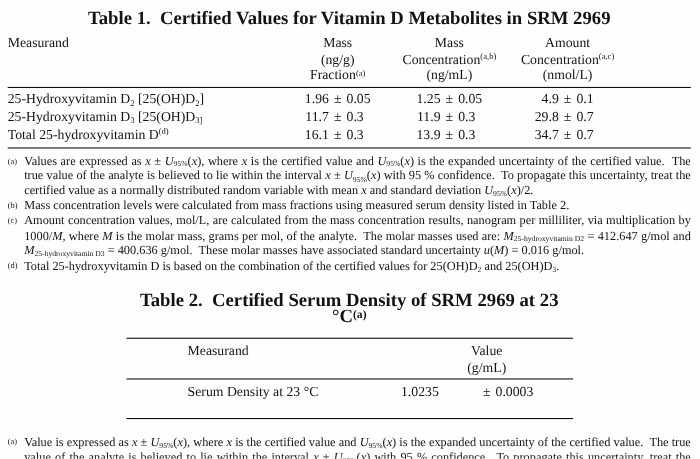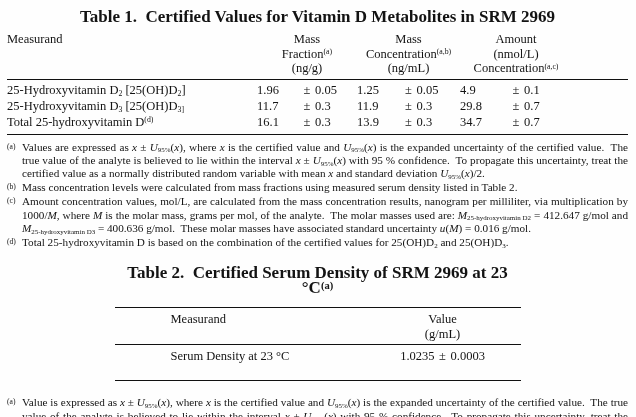--- a/index.html
+++ b/index.html
@@ -24,21 +24,21 @@
   i{font-style:italic;}
 
   
   .t1-grid{display:grid;grid-template-columns:250px 100px 103px 112px 1fr;}
   .t1-header{padding-bottom:3px;border-bottom:1.5px solid #111;}
   .hcell{text-align:center;line-height:14.5px;}
   .hcell.first{text-align:left;}
   .t1-body{border-bottom:1.5px solid #111;padding:2px 0 4px 0;}
   .t1-row{line-height:16px;}
   .num{display:grid;grid-template-columns:1fr 16px 1fr;}
-  .num .v{text-align:left;}
+  .num .v{text-align:right;}
   .num .pm{text-align:center;}
   .num .u{text-align:left;}
 
   
   .fns{margin-top:6px;}
   .fn{
     position:relative;padding-left:15px;
     text-align:justify;
     font-size:11.2px;line-height:13.4px;
     margin:0 0 0.5px 0;
@@ -49,50 +49,50 @@
   .t2-wrap{width:406px;margin:16px auto 15px auto;}
   .t2-title{margin-bottom:12px;}
   .t2-grid{display:grid;grid-template-columns:250px 1fr;}
   .t2-header{border-top:1.5px solid #111;border-bottom:1.3px solid #111;padding:4px 0 3px 0;}
   .t2-header .c1{padding-left:56px;line-height:14.5px;}
   .t2-header .c2{text-align:center;line-height:14.5px;}
   .t2-body{border-bottom:1.5px solid #111;padding:3px 0 16px 0;}
   .t2-row{line-height:16px;}
   .t2-row .c1{padding-left:56px;}
   .t2-num{display:grid;grid-template-columns:1fr 16px 1fr;}
-  .t2-num .v{text-align:right;}
+  .t2-num .v{text-align:left;}
   .t2-num .pm{text-align:center;}
   .t2-num .u{text-align:left;}
 
   .fns-bottom{margin-top:11px;}
 </style>
 </head>
 <body>
 
 <div class="page">
 
   <div class="tbl-title">Table 1.&nbsp; Certified Values for Vitamin D Metabolites in SRM 2969</div>
 
   <div>
     <div class="t1-grid t1-header">
       <div class="hcell first">Measurand</div>
       <div class="hcell">
         <div>Mass</div>
+        <div>(ng/g)</div>
         <div>Fraction<sup>(a)</sup></div>
-        <div>(ng/g)</div>
       </div>
       <div class="hcell">
         <div>Mass</div>
         <div>Concentration<sup>(a,b)</sup></div>
         <div>(ng/mL)</div>
       </div>
       <div class="hcell">
         <div>Amount</div>
+        <div>Concentration<sup>(a,c)</sup></div>
         <div>(nmol/L)</div>
-        <div>Concentration<sup>(a,c)</sup></div>
       </div>
       <div class="hcell"></div>
     </div>
 
     <div class="t1-body">
       <div class="t1-grid t1-row">
         <div>25-Hydroxyvitamin D<sub>2</sub> [25(OH)D<sub>2</sub>]</div>
         <div class="num">
           <span class="v">1.96</span>
           <span class="pm">±</span>

